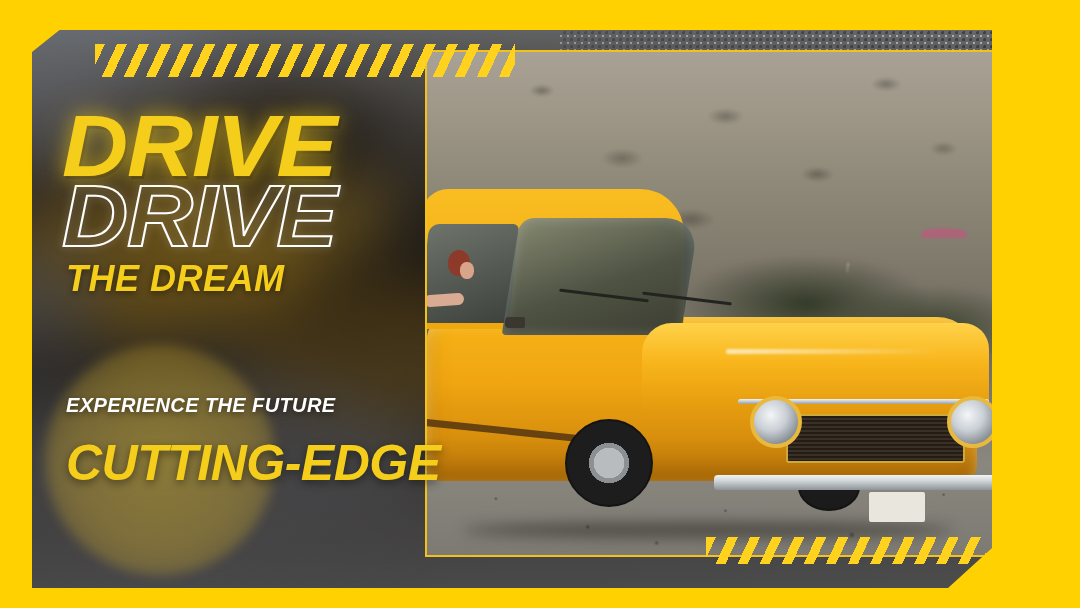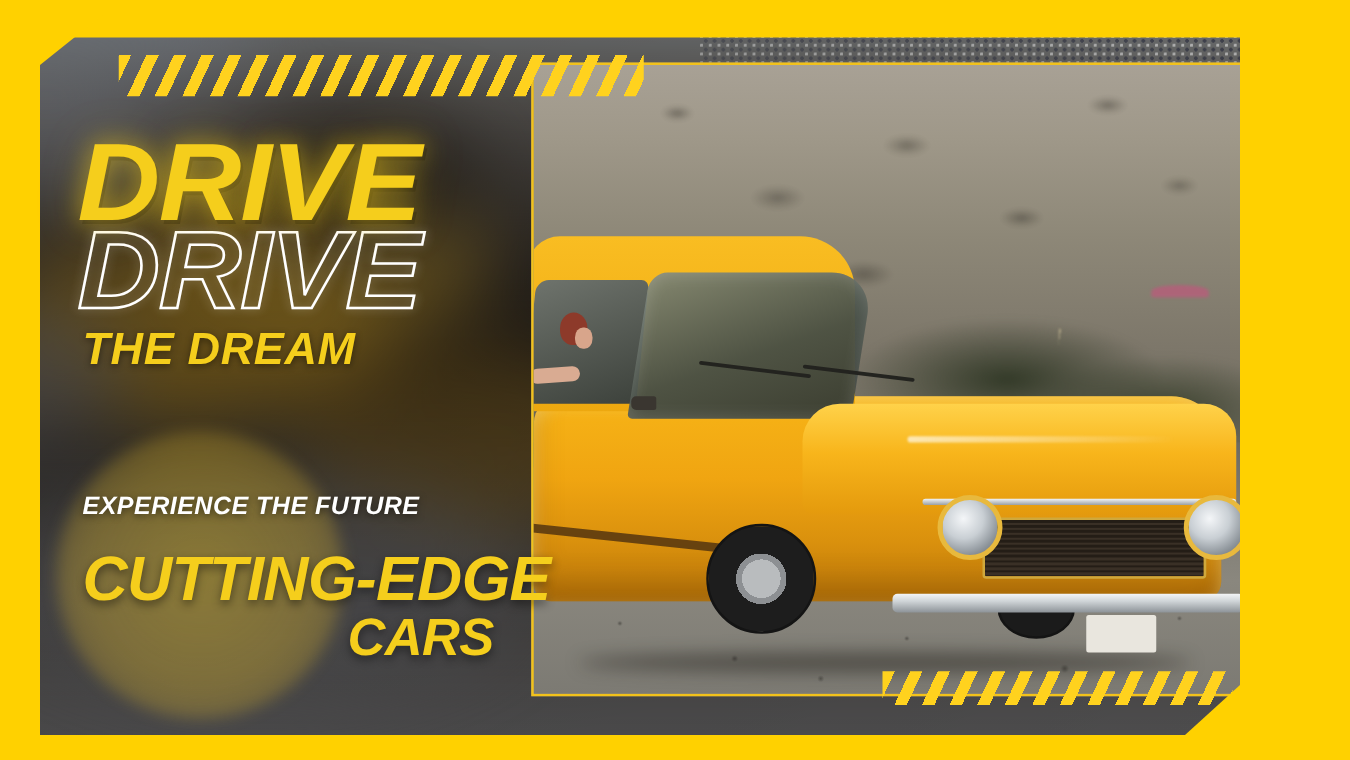--- a/index.html
+++ b/index.html
@@ -418,15 +418,14 @@
       <rect width="1080" height="608" fill="#FFD100" mask="url(#window)"></rect>
     </svg>
   </div>
 
   <div class="txt drive-outline">DRIVE</div>
   <div class="txt drive-yellow">DRIVE</div>
   <div class="txt the-dream">THE DREAM</div>
 
   <div class="txt experience">EXPERIENCE THE FUTURE</div>
   <div class="txt cutting-edge">CUTTING-EDGE</div>
-  <div class="txt cars">CARS</div>
 
 </div>
 
 </body></html>

